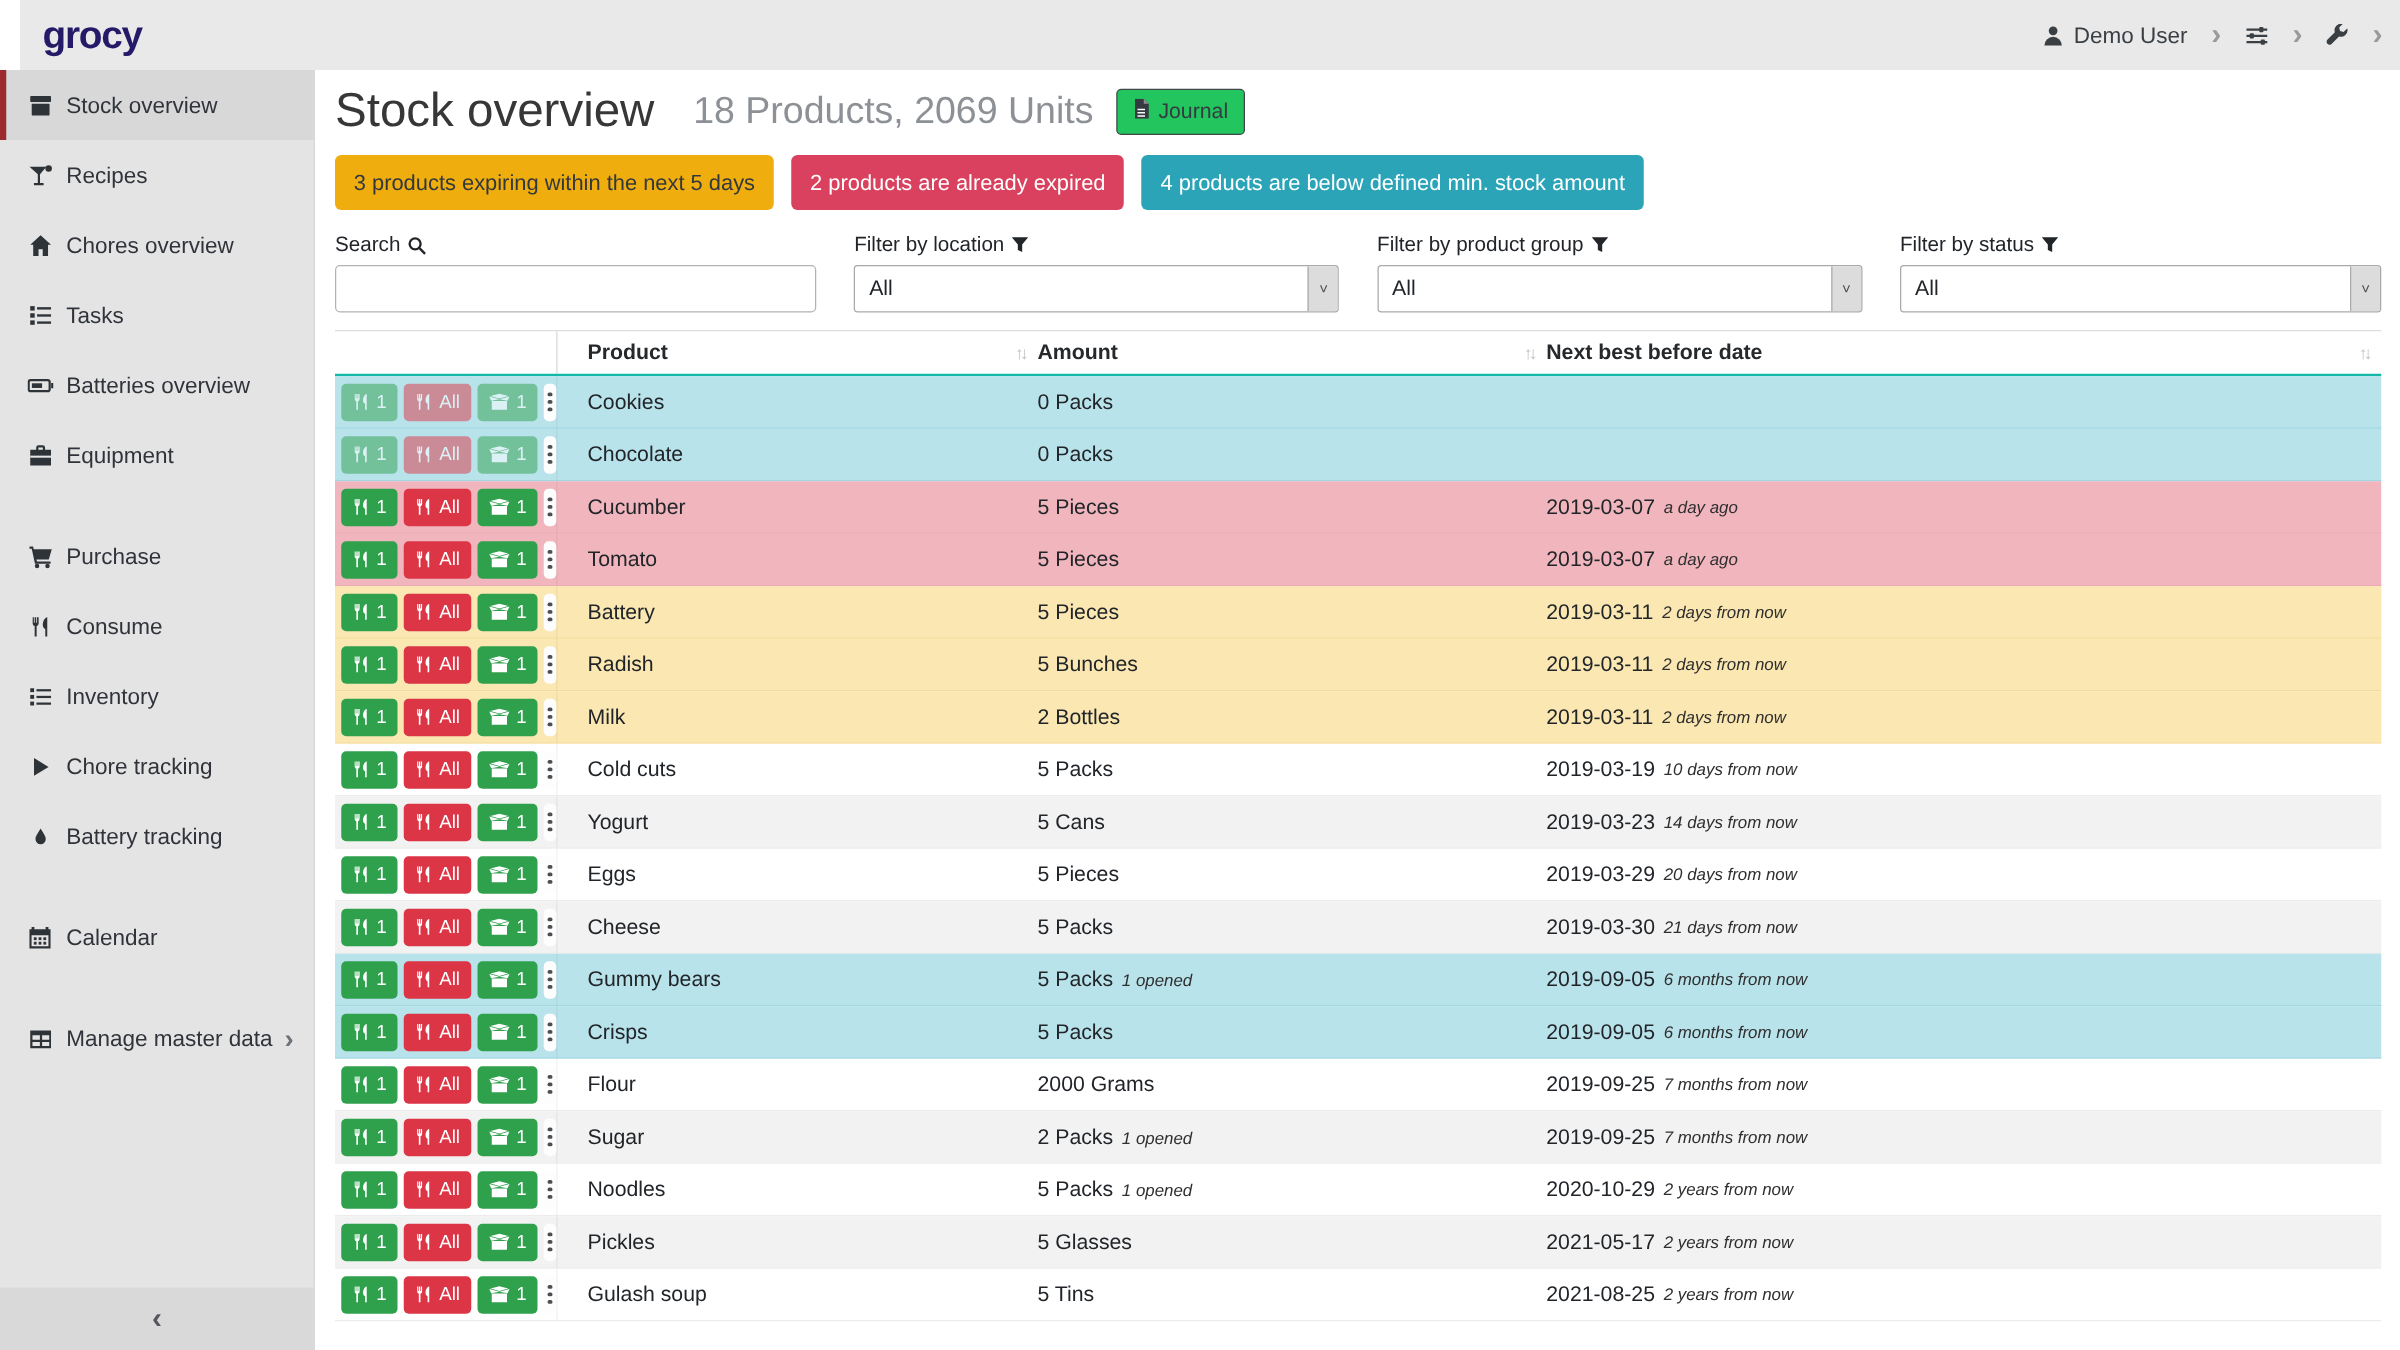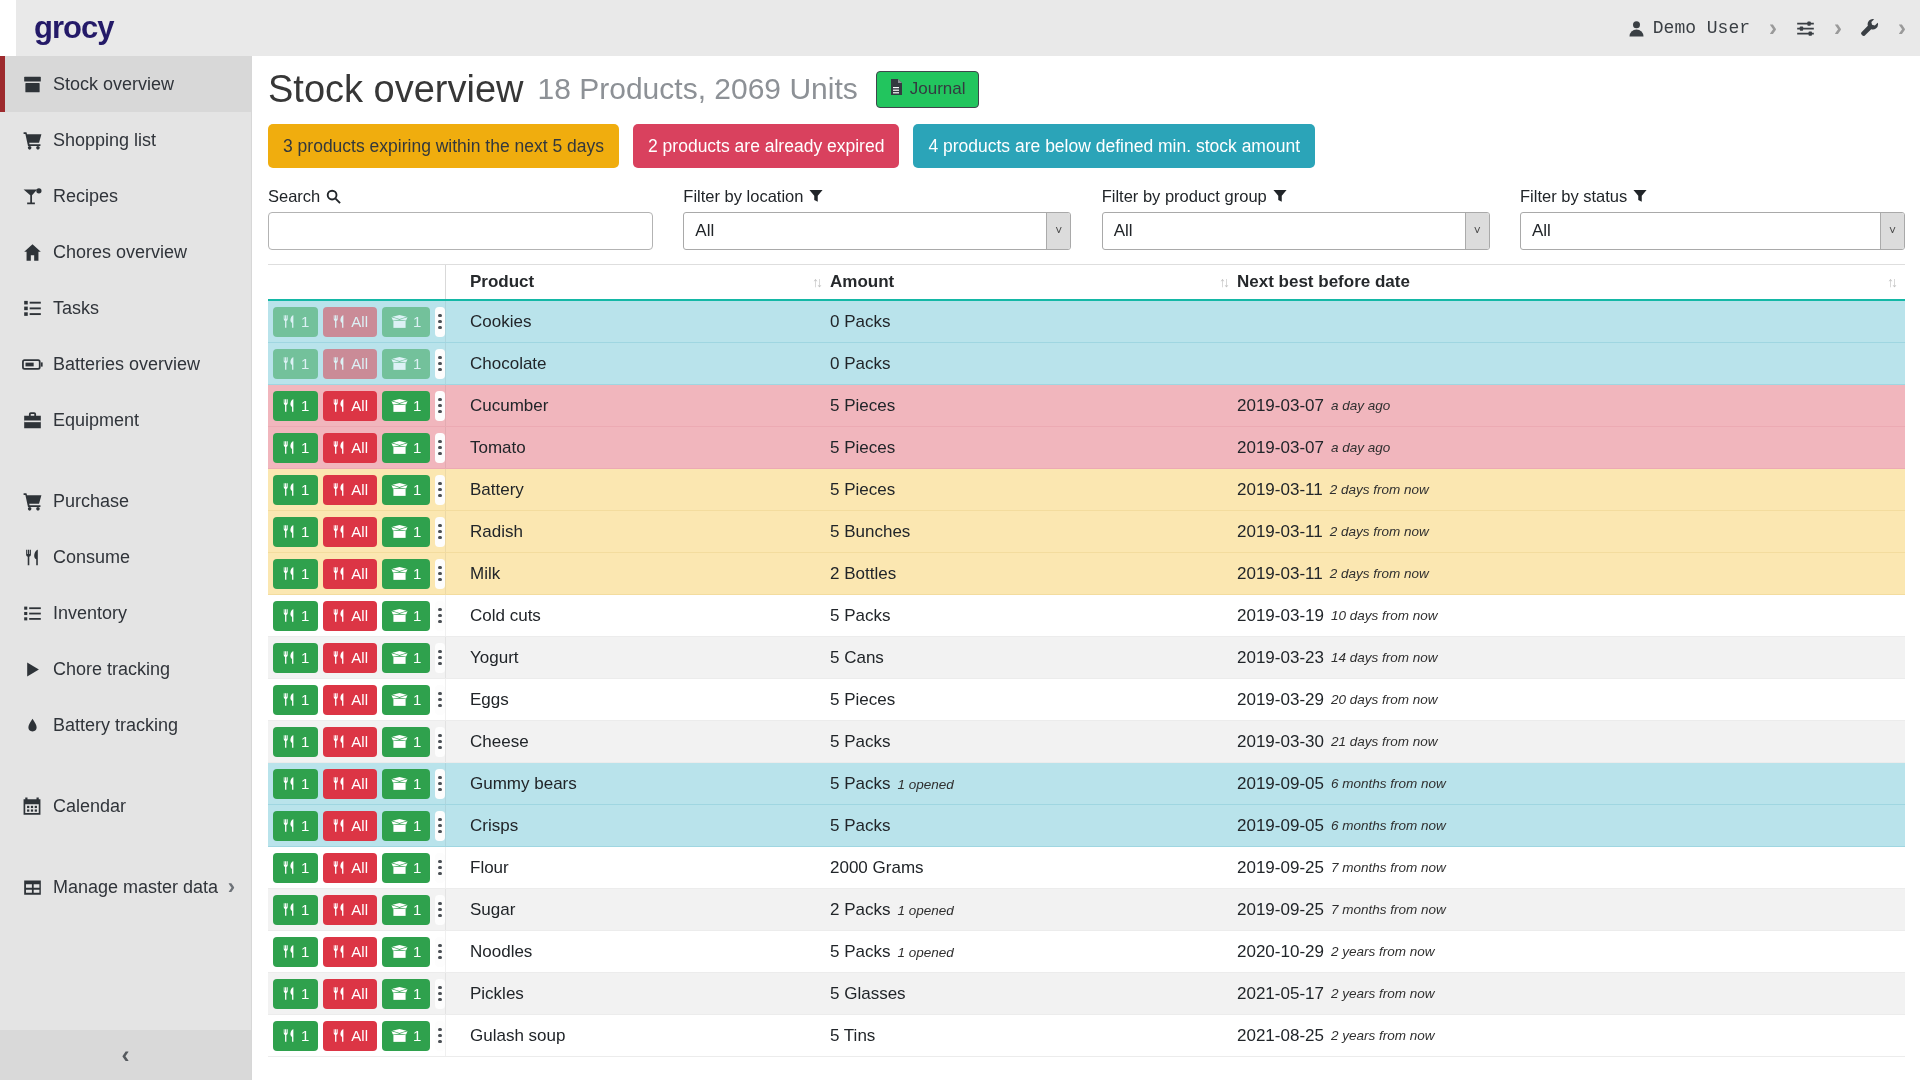--- a/index.html
+++ b/index.html
@@ -5,21 +5,21 @@
   * { margin:0; padding:0; box-sizing:border-box; }
   html,body { width:1920px; height:1080px; overflow:hidden; background:#fff;
     font-family:"Liberation Sans", sans-serif; color:#212529; }
 
   
   .navbar { position:absolute; left:16px; top:0; width:1920px; height:56px;
     background:#e9e9e9; display:flex; align-items:center; justify-content:space-between;
     padding:0 26px 0 18px; z-index:5; }
   .logo { font-size:31px; font-weight:bold; letter-spacing:-1px; color:#241a68; }
   .nav-right { display:flex; align-items:center; gap:15px; color:#3a3f44; font-size:18px; }
-  .nav-item { display:flex; align-items:center; gap:8px; cursor:pointer;font-family:Liberation Mono, monospace; }
+  .nav-item { display:flex; align-items:center; gap:8px; cursor:pointer; }
   .nav-chevron { color:#9a9a9a; font-size:24px; font-weight:bold; line-height:1; margin:0 4px; }
   .nav-icon svg { display:block; }
 
   
   .sidebar { position:absolute; left:0; top:56px; width:252px; height:1024px;
     background:#e4e4e4; border-right:1px solid #d7d7d7; }
   .side-item { height:56px; display:flex; align-items:center; gap:10px; padding-left:16px;
     font-size:18px; color:#30343a; border-left:5px solid transparent; cursor:pointer; position:relative; }
   .side-item.active { background:#d8d8d8; border-left-color:#9d2a2d; }
   .side-item .sicon { width:22px; display:flex; justify-content:center; color:#2e3338; }
@@ -28,21 +28,21 @@
   .side-footer { position:absolute; left:0; bottom:0; width:100%; height:50px; background:#d9d9d9;
     display:flex; align-items:center; justify-content:center; color:#55595e; font-size:24px;
     font-weight:bold; cursor:pointer; }
 
   
   .main { position:absolute; left:252px; top:56px; width:1668px; height:1024px;
     background:#fff; padding:0 15px 0 16px; }
 
   .title-row { margin-top:8px; display:flex; align-items:center; height:50px; }
   .page-title { font-size:38px; font-weight:500; color:#373737; }
-  .page-subtitle { font-size:30px; color:#8d9196; margin-left:14px; font-weight:400; }
+  .page-subtitle { font-size:30px; color:#8d9196; margin-left:31px; font-weight:400; }
   .journal-btn { margin-left:18px; display:inline-flex; align-items:center; gap:7px;
     border:1px solid #3f464c; border-radius:4px; background:#22c55e; color:#343a40;
     font-size:17px; padding:7px 12px; cursor:pointer; font-family:inherit; }
 
   .alerts { margin-top:10px; display:flex; gap:14px; }
   .alert { height:44px; display:inline-flex; align-items:center; padding:0 15px;
     border-radius:5px; font-size:17.5px; }
 
   .filters { margin-top:18px; display:flex; justify-content:space-between; }
   .fcol { display:flex; flex-direction:column; }
@@ -136,30 +136,20 @@
           <svg width="19" height="19" viewBox="0 0 16 16" fill="currentColor">
             <rect x="1" y="1.5" width="14" height="4" rx="0.5"></rect>
             <rect x="2" y="6.8" width="12" height="7.8" rx="0.5"></rect>
           </svg>
         </span>
         <span>Stock overview</span>
       </div>
       <div class="side-item">
         <span class="sicon">
           <svg width="19" height="19" viewBox="0 0 16 16" fill="currentColor">
-            <path d="M0.5 1h2.4l.5 1.8h12.1l-2 7H5.2l.3 1.3h9.2v1.5H4.2L2 2.5H.5z"></path>
-            <circle cx="5.6" cy="14.2" r="1.5"></circle>
-            <circle cx="12.6" cy="14.2" r="1.5"></circle>
-          </svg>
-        </span>
-        <span>Shopping list</span>
-      </div>
-      <div class="side-item">
-        <span class="sicon">
-          <svg width="19" height="19" viewBox="0 0 16 16" fill="currentColor">
             <path d="M0.5 2h11.4L7.6 7v6H10v1.5H3.5V13h2.6V7z"></path>
             <circle cx="13.4" cy="3.2" r="2.2"></circle>
           </svg>
         </span>
         <span>Recipes</span>
       </div>
       <div class="side-item">
         <span class="sicon">
           <svg width="19" height="19" viewBox="0 0 16 16" fill="currentColor">
             <path d="M8 1l7 6.4h-2V15h-3.6v-4.6H6.6V15H3V7.4H1z"></path>

